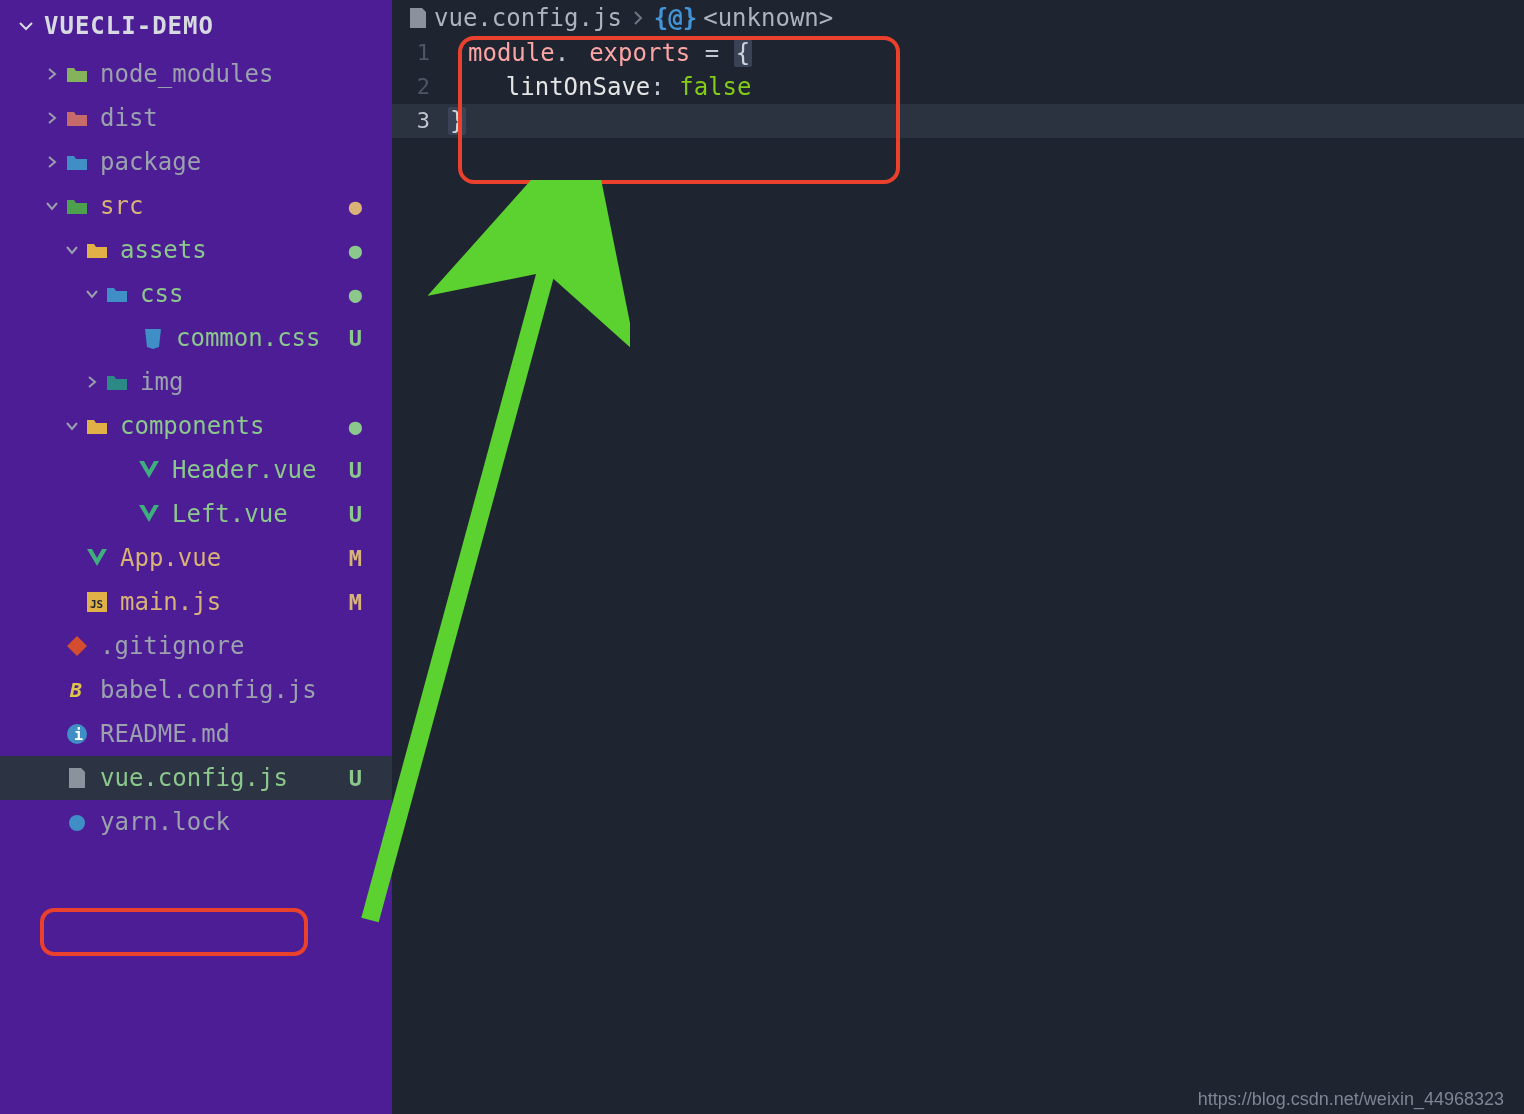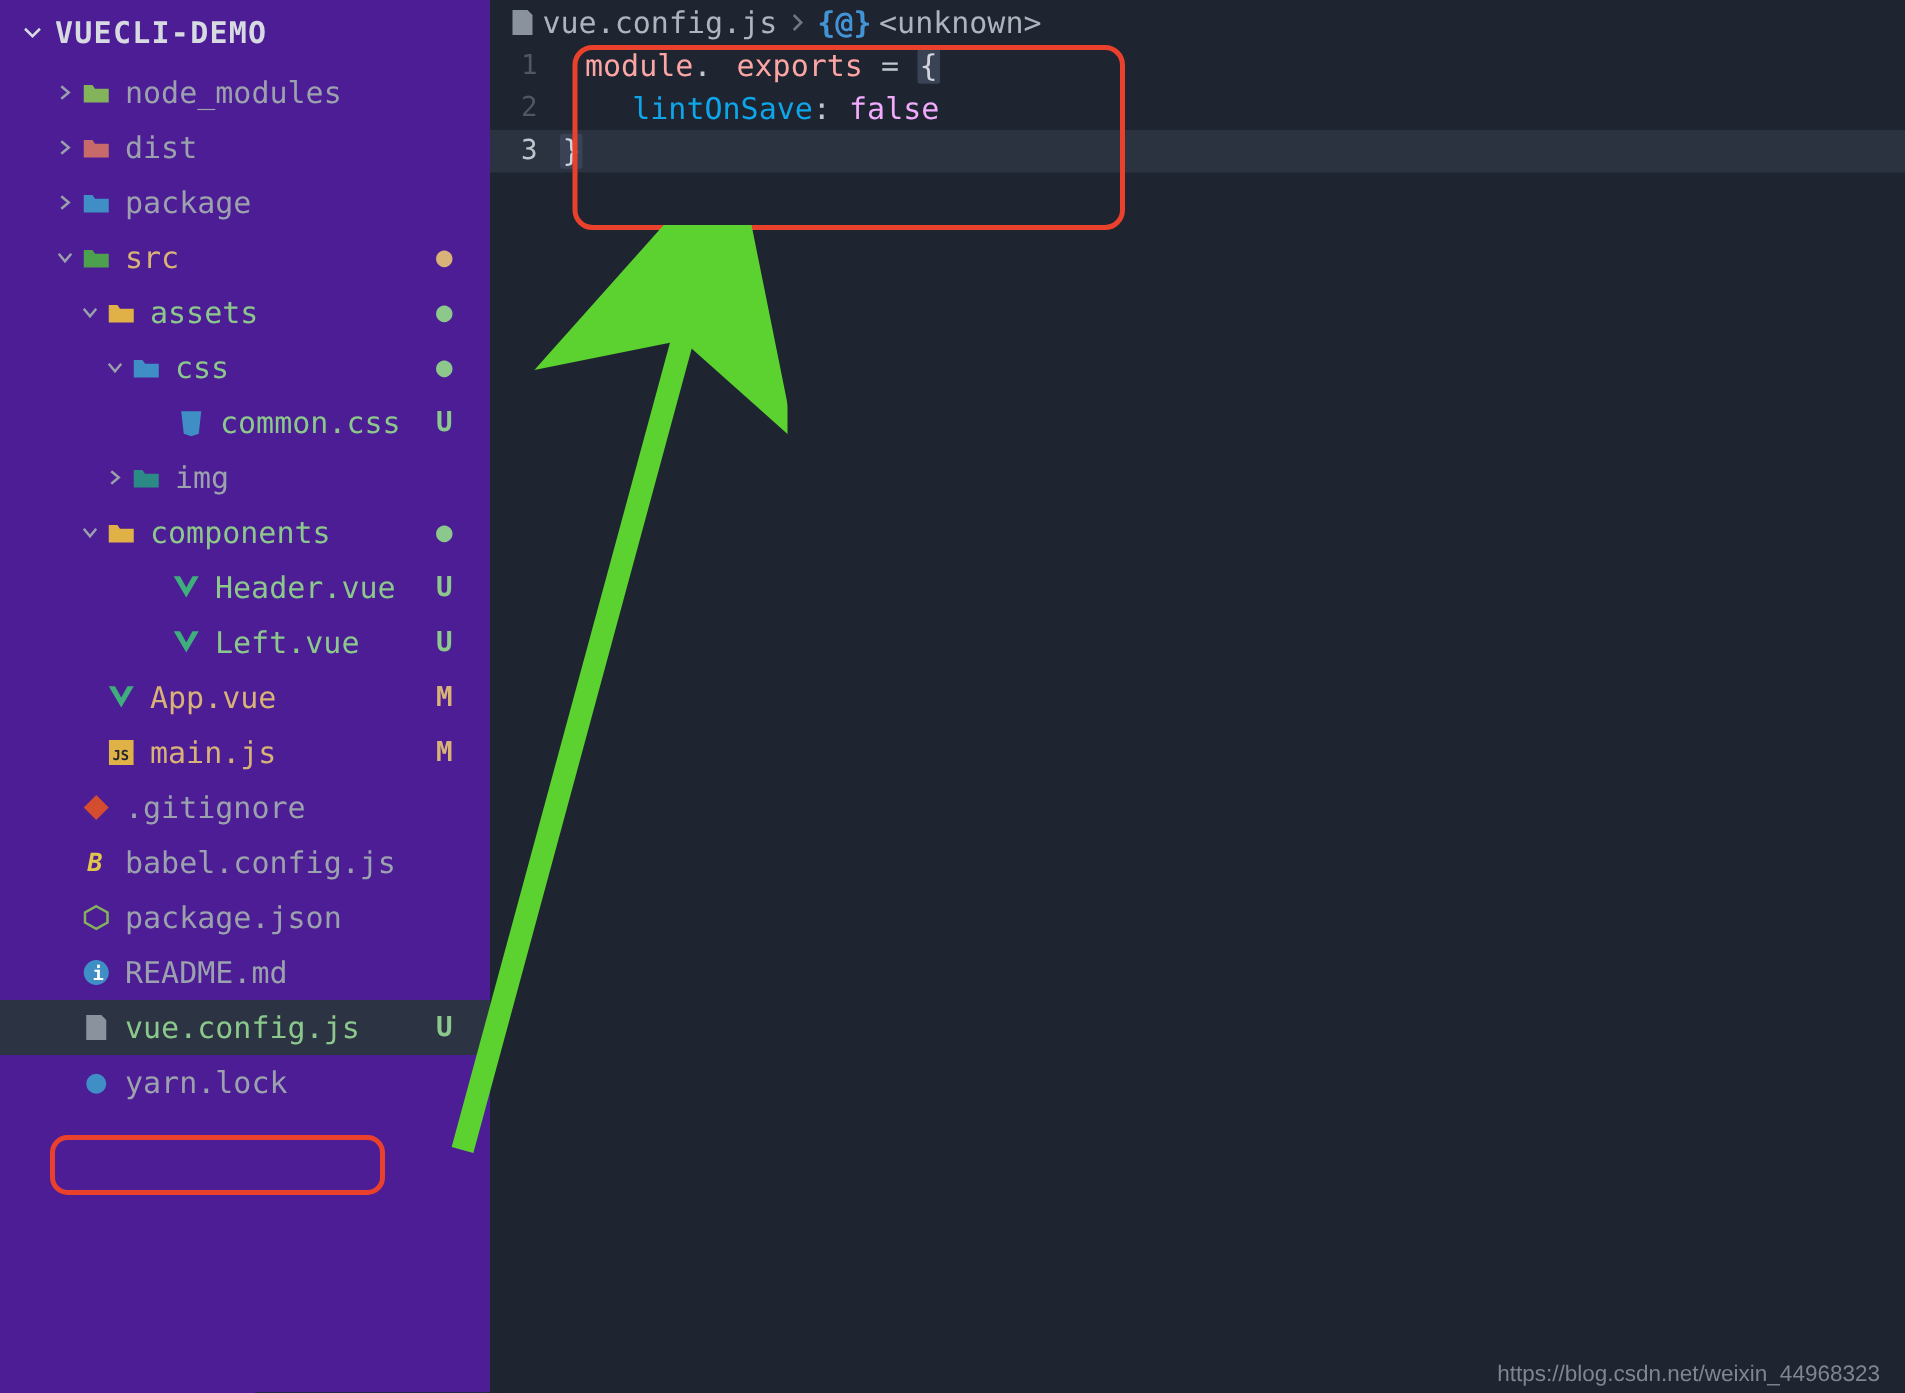--- a/index.html
+++ b/index.html
@@ -121,22 +121,22 @@
     color: #4e5766;
     font-size: 22px;
   }
   .code {
     white-space: pre;
     font-family: 'Menlo','Monaco','Consolas',monospace;
   }
   .tok-ident { color: #fca5a5; margin-left: 20px; }
   .tok-punct { color: #c1c6cf; }
   .tok-op { color: #c1c6cf; }
-  .tok-key { color: #0ea5e9; }
-  .tok-bool { color: #f0abfc; margin-top: 37px; }
+  .tok-key { color: #e5e5e5; }
+  .tok-bool { color: #84cc16; margin-top: 37px; }
   .tok-white { color: #d0d4dc; }
   .current-line {
     background: #2b3240;
   }
   .highlight-brace {
     background: #3a4255;
     border-radius: 2px;
     padding: 0 2px;
   }
   .red-box-code {
@@ -375,29 +375,20 @@
   <div class="tree-row indent-1">
     <span class="arrow empty"></span>
     <span class="icon">
       <svg width="22" height="22" viewBox="0 0 22 22">
           <text x="4" y="18" font-size="20" font-style="italic" font-weight="bold" fill="#e0c54d">B</text>
         </svg>
     </span>
     <span class="label">babel.config.js</span>
   </div>
 
-  <div class="tree-row indent-1">
-    <span class="arrow empty"></span>
-    <span class="icon">
-      <svg width="22" height="22" viewBox="0 0 22 22">
-          <path d="M11 2 L20 7 L20 15 L11 20 L2 15 L2 7 Z" fill="none" stroke="#83b35a" stroke-width="2"></path>
-        </svg>
-    </span>
-    <span class="label">package.json</span>
-  </div>
 
   <div class="tree-row indent-1">
     <span class="arrow empty"></span>
     <span class="icon">
       <svg width="22" height="22" viewBox="0 0 22 22">
           <circle cx="11" cy="11" r="10" fill="#3f8fc6"></circle>
           <text x="8" y="17" font-size="15" font-weight="bold" fill="#fff">i</text>
         </svg>
     </span>
     <span class="label">README.md</span>

